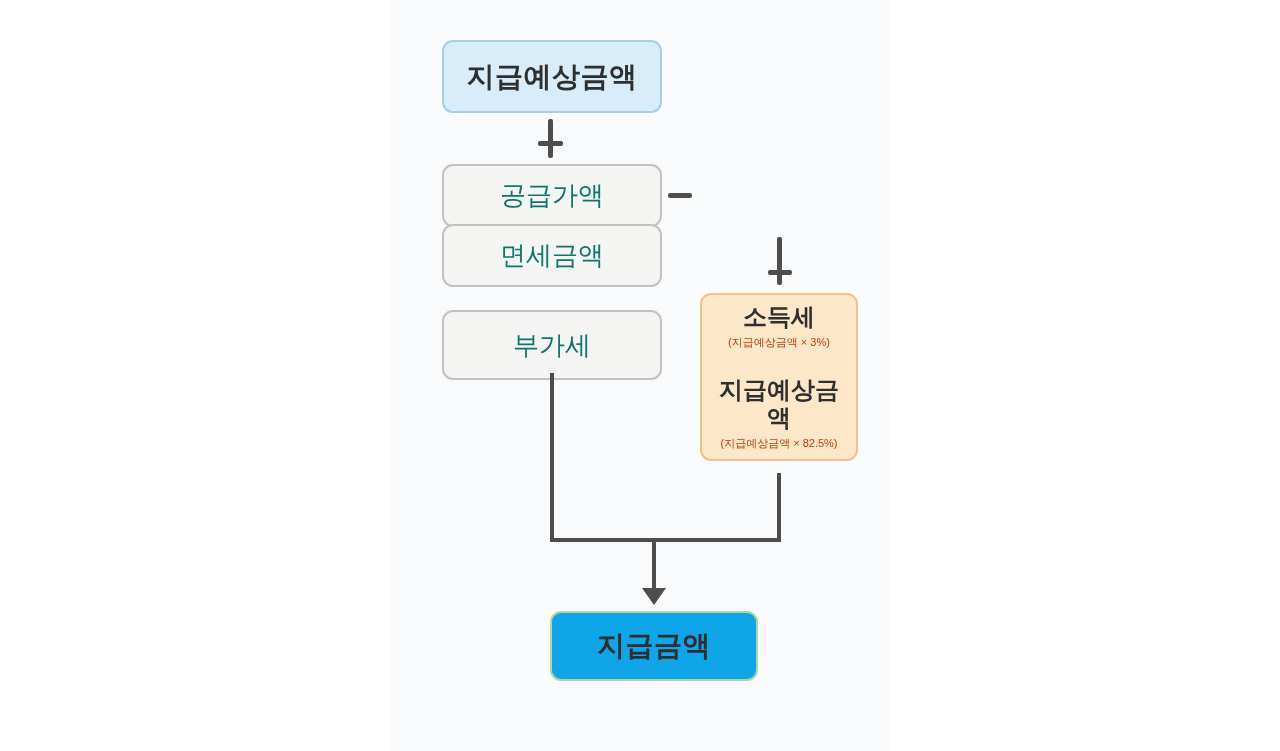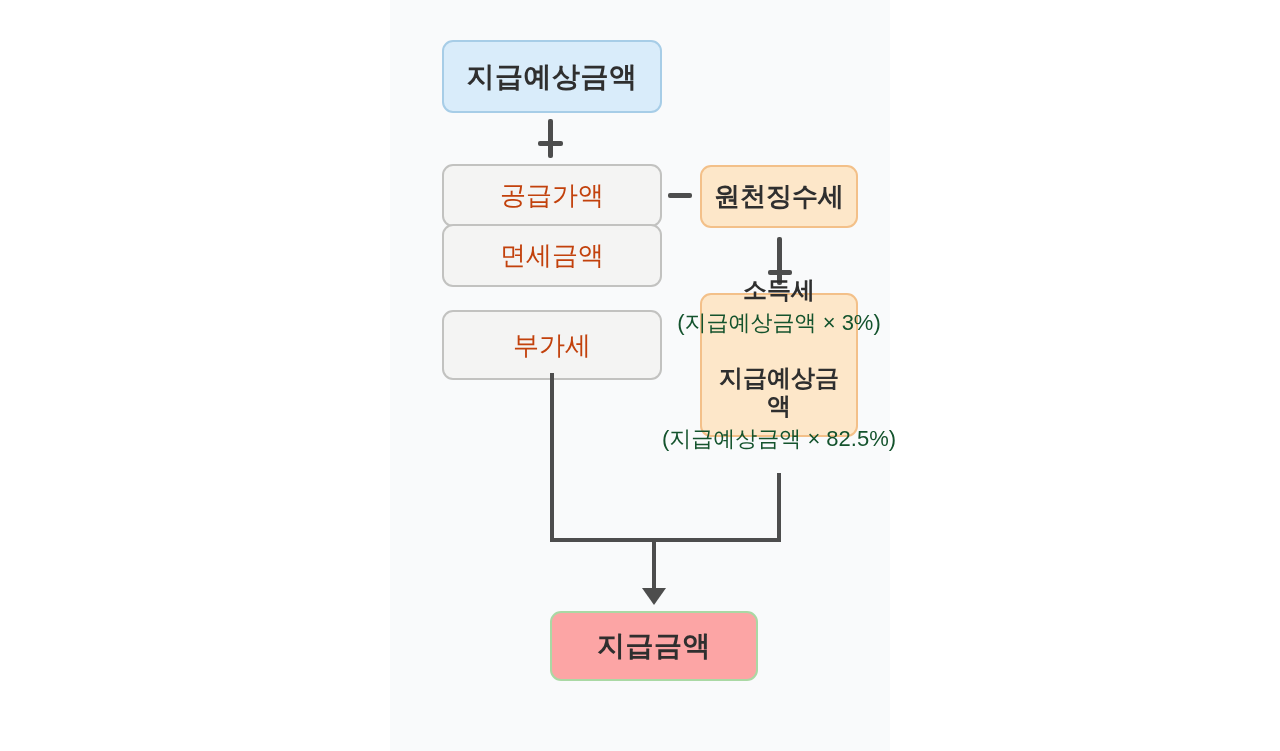--- a/index.html
+++ b/index.html
@@ -23,43 +23,43 @@
 
   .node-blue {
     left: 442px; top: 40px; width: 220px; height: 73px;
     background: #d9ecfa; border: 2px solid #a7cde7;
     font-size: 28px; font-weight: 700; letter-spacing: 0.5px;
   }
 
   .node-gray {
     left: 442px; width: 220px; height: 63px;
     background: #f4f4f3; border: 2px solid #c2c2c0;
-    font-size: 26px; font-weight: 500; color: #c2410c; text-align: center;
+    font-size: 26px; font-weight: 500; color: #0f766e; text-align: center;
   }
   .node-gray.row1 { top: 164px; }
   .node-gray.row2 { top: 224px; }
   .node-gray.row3 { top: 310px; height: 70px; }
 
   .node-orange {
     left: 700px; width: 158px;
     background: #fde7c9; border: 2px solid #f3c089;
   }
   .node-orange.head { top: 165px; height: 63px; font-size: 26px; font-weight: 700; }
   .node-orange.detail {
-    top: 293px; height: 144px;
+    top: 293px; height: 168px;
     flex-direction: column; justify-content: center;
     padding: 12px 6px;
   }
   .detail .tax-name { font-size: 24px; font-weight: 700; color: #2f2f2f; line-height: 1.2; }
-  .detail .tax-formula { font-size: 22px; font-weight: 400; color: #14532d; margin-top: 3px; white-space: nowrap; }
+  .detail .tax-formula { font-size: 11px; font-weight: 400; color: #c2410c; margin-top: 3px; white-space: nowrap; }
   .detail .divider { width: 132px; height: 2px; background: #f0ae72; margin: 13px auto; border: none; }
 
   .node-green {
     left: 550px; top: 611px; width: 208px; height: 70px;
-    background: #fca5a5; border: 2px solid #aad8a4;
+    background: #0ea5e9; border: 2px solid #aad8a4;
     font-size: 28px; font-weight: 700; letter-spacing: 0.5px;
   }
 
   
   .stroke { position: absolute; background: #4d4d4d; border-radius: 2px; }
 
   
   .plus1-v { left: 548px; top: 119px; width: 5px; height: 39px; }
   .plus1-h { left: 538px; top: 141px; width: 25px; height: 5px; }
 
@@ -94,21 +94,20 @@
 
   <div class="stroke plus1-v"></div>
   <div class="stroke plus1-h"></div>
 
   <div class="node node-gray row1">공급가액</div>
   <div class="node node-gray row2">면세금액</div>
   <div class="node node-gray row3">부가세</div>
 
   <div class="stroke minus-h"></div>
 
-  <div class="node node-orange head">원천징수세</div>
 
   <div class="stroke plus2-v"></div>
   <div class="stroke plus2-h"></div>
 
   <div class="node node-orange detail">
     <div class="tax-name">소득세</div>
     <div class="tax-formula">(지급예상금액 × 3%)</div>
     <div class="divider"></div>
     <div class="tax-name">지급예상금액</div>
     <div class="tax-formula">(지급예상금액 × 82.5%)</div>

